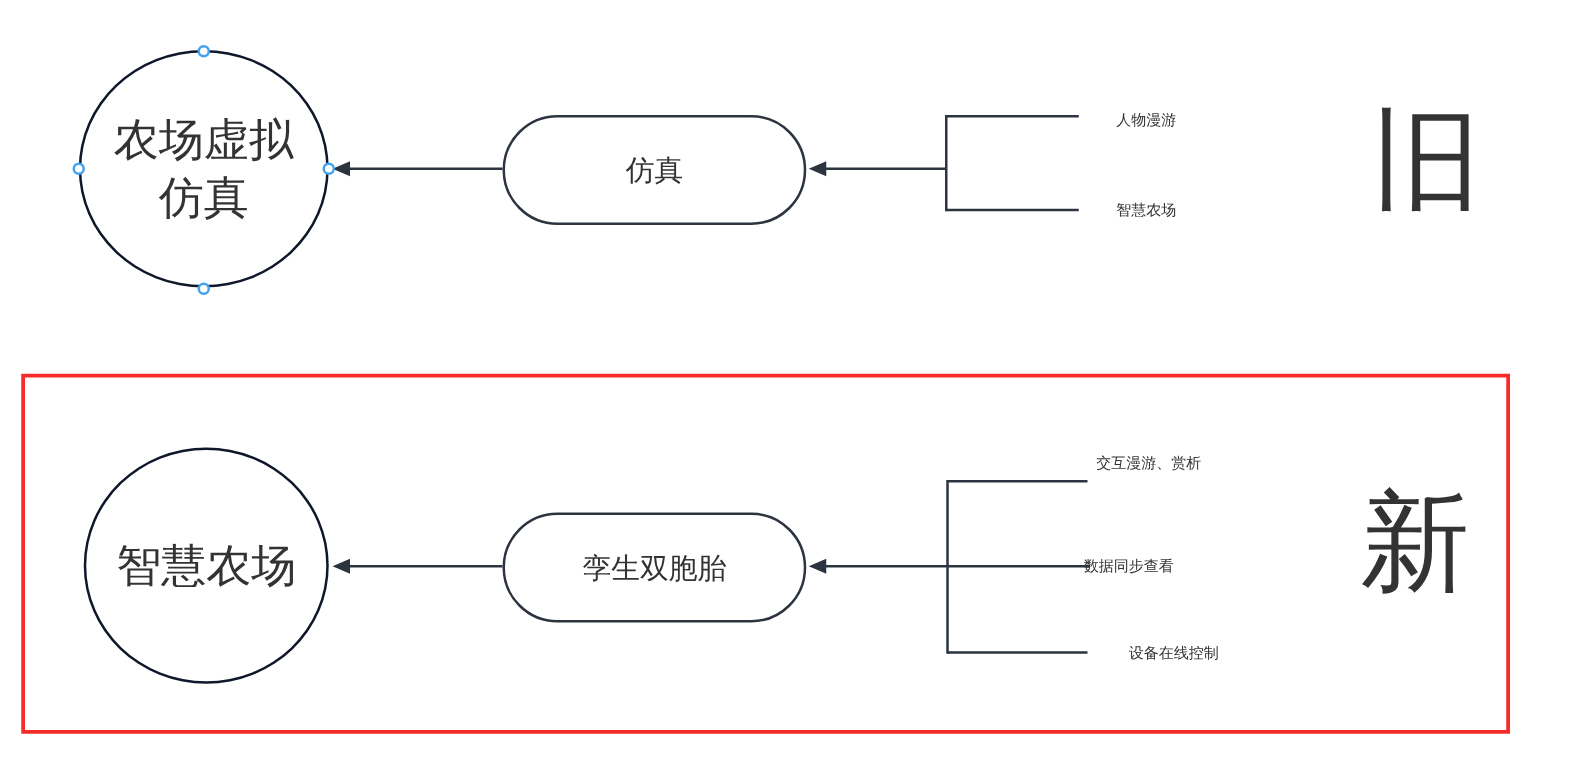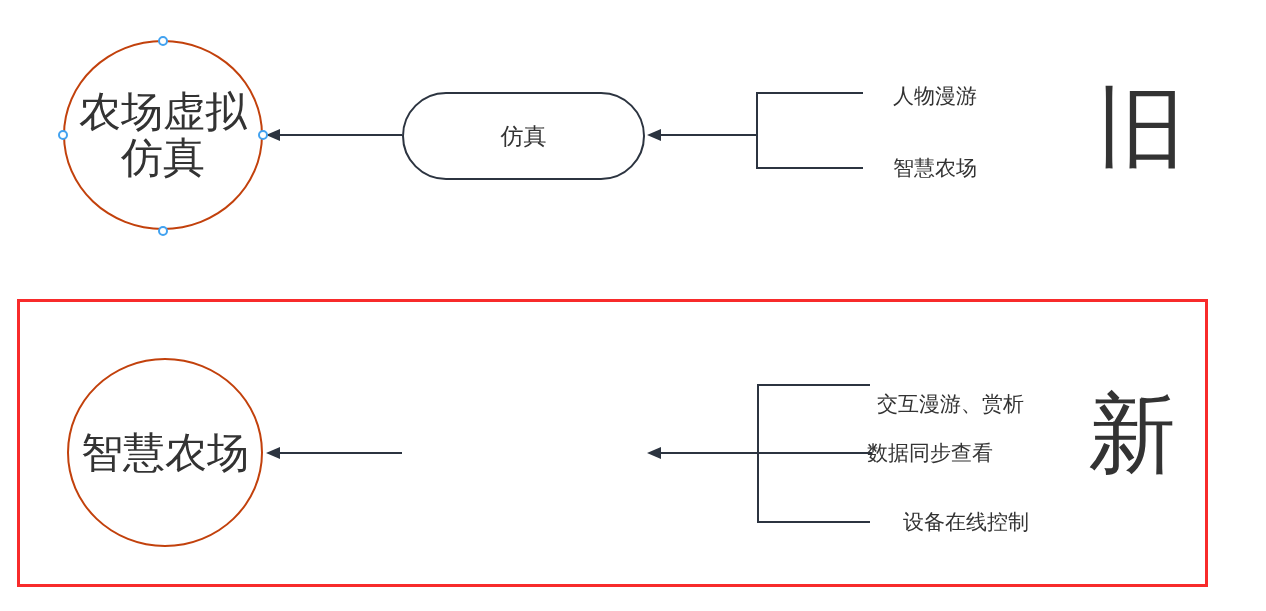--- a/index.html
+++ b/index.html
@@ -21,29 +21,29 @@
   }
   svg.connectors path, svg.connectors line {
     stroke: #2c3440;
     stroke-width: 2;
     fill: none;
   }
   svg.connectors .head { fill: #2c3440; stroke: none; }
 
   .circle-node {
     box-sizing: border-box;
-    border: 2px solid #c2410c;
+    border: 2px solid #0f172a;
     border-radius: 50%;
     background: #ffffff;
     display: flex;
     flex-direction: column;
     align-items: center;
     justify-content: center;
     text-align: center;
-    font-size: 42px;
+    font-size: 36px;
     line-height: 46px;
     color: #333333;
   }
   .rrect-node {
     box-sizing: border-box;
     border: 2px solid #2c3440;
     border-radius: 44px;
     background: #ffffff;
     display: flex;
     align-items: center;
@@ -52,21 +52,21 @@
     color: #333333;
   }
   .handle {
     box-sizing: border-box;
     width: 10px; height: 10px;
     border: 2px solid #42a2f0;
     border-radius: 50%;
     background: #ffffff;
   }
   .leaf-label {
-    font-size: 21px;
+    font-size: 12px;
     line-height: 16px;
     color: #333333;
     white-space: nowrap;
   }
   .badge {
     font-size: 88px;
     line-height: 1;
     color: #333333;
     white-space: nowrap;
   }
@@ -132,22 +132,25 @@
 
   <div class="abs leaf-label" style="left:893px; top:88px;">人物漫游</div>
   <div class="abs leaf-label" style="left:893px; top:160px;">智慧农场</div>
 
   <div class="abs badge" style="left:1097px; top:84px;">旧</div>
 
   <div class="abs circle-node" style="left:67px; top:358px; width:196px; height:189px;justify-content:center;">
     <span>智慧农场</span>
   </div>
 
+  <div class="abs rrect-node" style="left:402px; top:410px; width:243px; height:88px;">
+    <span>孪生双胞胎</span>
+  </div>
 
-  <div class="abs leaf-label" style="left:877px; top:396px;">交互漫游、赏析</div>
+  <div class="abs leaf-label" style="left:877px; top:362px;">交互漫游、赏析</div>
   <div class="abs leaf-label" style="left:867px; top:445px;">数据同步查看</div>
   <div class="abs leaf-label" style="left:903px; top:514px;">设备在线控制</div>
 
   <div class="abs badge" style="left:1088px; top:390px;">新</div>
 
   <div class="abs highlight-rect" style="left:17px; top:299px; width:1191px; height:288px;"></div>
 
 </div>
 
 </body></html>

